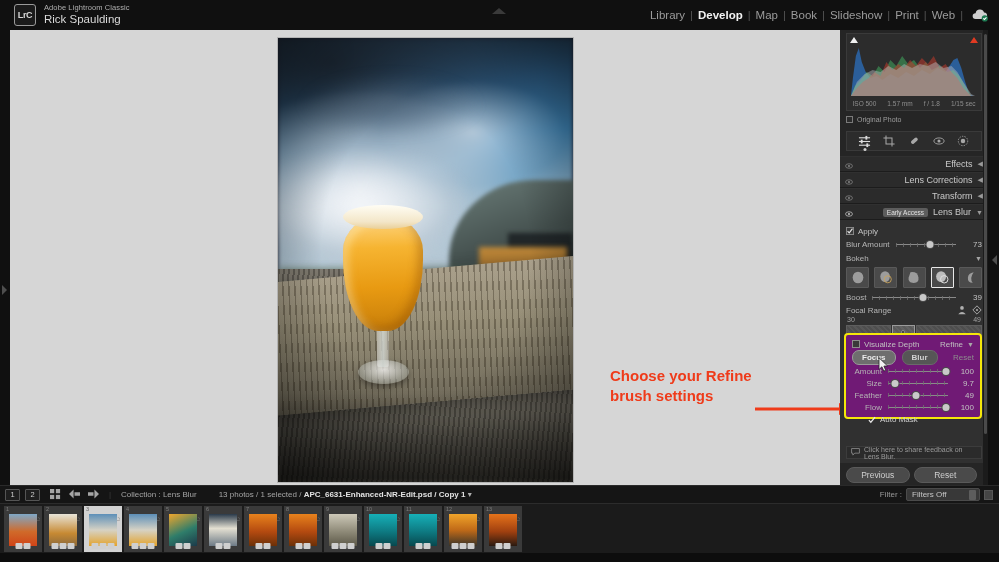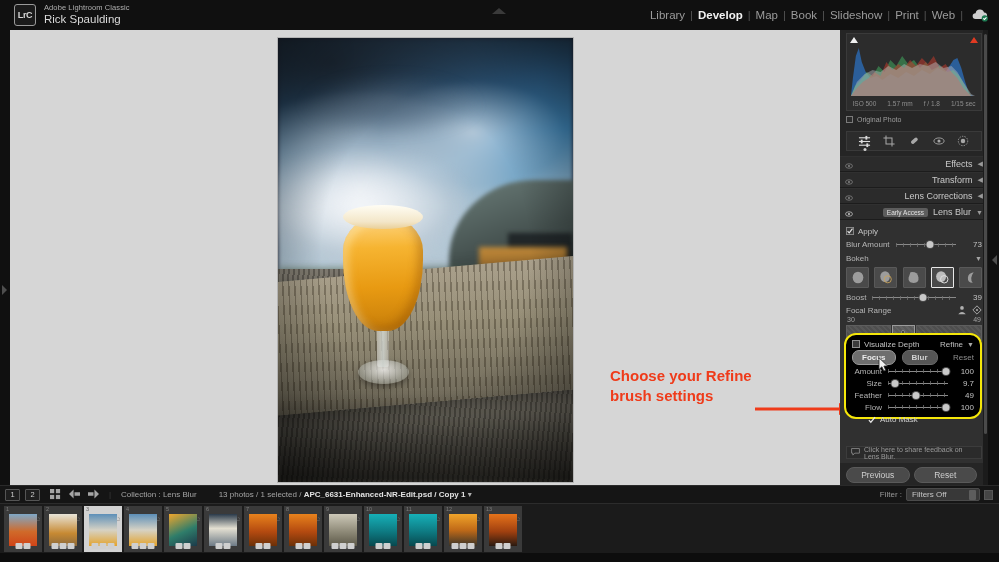--- a/index.html
+++ b/index.html
@@ -262,22 +262,22 @@
     width:5px;height:3px;background:#e4a21c;
   }
   #focal-slide { margin:2px 6px 0 6px; height:9px; position:relative; }
   #focal-slide .line { position:absolute;left:0;right:0;top:4px;height:1px;background:#6d6d6d; }
   #focal-slide .hdl { position:absolute; top:0; width:18px;height:9px;background:#8a8a8a;border-radius:2px;
     left:50%; transform:translateX(-50%); }
 
   
   #refine-box {
     position:absolute; left:4px; top:303px; width:138px; height:86px;
-    border:2.5px solid #f5e70a; border-radius:12px;
-    background:#000000;
+    border:2.5px solid #f5e70a; border-radius:4px;
+    background:#701a75;
     padding:3px 0 0 0;
   }
   #refine-hdr { display:flex; align-items:center; padding:0 6px; height:12px; }
   #refine-hdr .chk { width:8px;height:8px;border:1px solid #8e8e8e; background:#3a3a3a; margin-right:4px;}
   #refine-hdr .right { margin-left:auto; display:flex; align-items:center; color:#c0c0c0; }
   #refine-hdr .tri { margin-left:4px; font-size:7px; color:#a8a8a8;}
   #fb-row { display:flex; align-items:center; padding:1px 6px 2px 6px; height:15px; position:relative;}
   .fbbtn {
     font-size:8px; color:#d2d2d2; border-radius:7px; padding:2px 9px;
     background:#565656; border:1px solid #6a6a6a;font-weight:bold;
@@ -510,31 +510,31 @@
       <span>Effects</span>
       <span class="tri">◀</span>
     </div>
     <div class="panel-hdr">
       <span class="eye">
         <svg width="8" height="6" viewBox="0 0 10 7">
             <ellipse cx="5" cy="3.5" rx="4.3" ry="2.8" fill="none" stroke="#8a8a8a" stroke-width=".9"></ellipse>
             <circle cx="5" cy="3.5" r="1.2" fill="#8a8a8a"></circle>
           </svg>
       </span>
-      <span>Transform</span>
+      <span>Lens Corrections</span>
       <span class="tri">◀</span>
     </div>
     <div class="panel-hdr">
       <span class="eye">
         <svg width="8" height="6" viewBox="0 0 10 7">
             <ellipse cx="5" cy="3.5" rx="4.3" ry="2.8" fill="none" stroke="#8a8a8a" stroke-width=".9"></ellipse>
             <circle cx="5" cy="3.5" r="1.2" fill="#8a8a8a"></circle>
           </svg>
       </span>
-      <span>Lens Corrections</span>
+      <span>Transform</span>
       <span class="tri">◀</span>
     </div>
 
     <div class="panel-hdr">
       <span class="eye">
         <svg width="8" height="6" viewBox="0 0 10 7">
             <ellipse cx="5" cy="3.5" rx="4.3" ry="2.8" fill="none" stroke="#d0d0d0" stroke-width=".9"></ellipse>
             <circle cx="5" cy="3.5" r="1.2" fill="#d0d0d0"></circle>
           </svg>
       </span>

